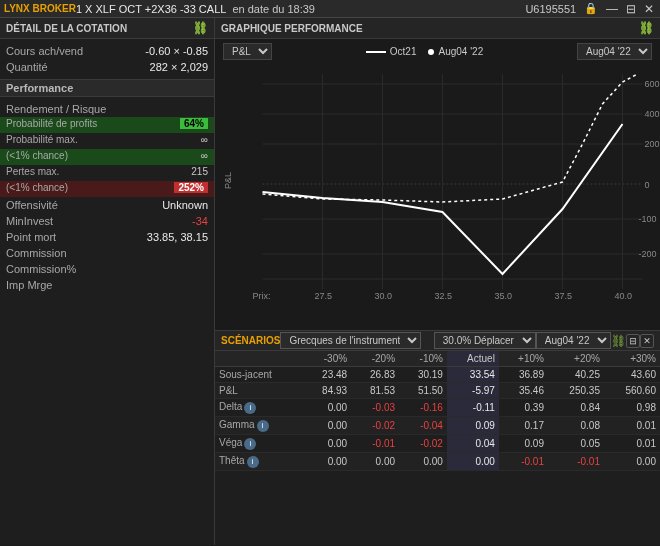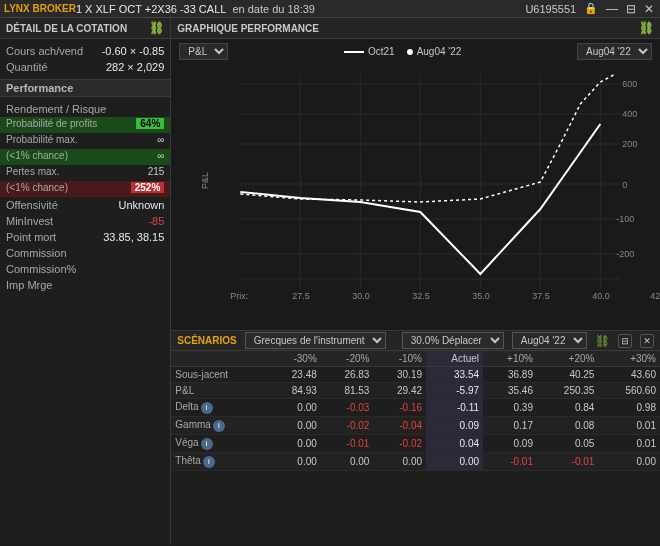--- a/index.html
+++ b/index.html
@@ -219,21 +219,21 @@
       display: flex;
       flex-direction: column;
     }
 
     .scenario-header {
       background: #252525;
       display: flex;
       align-items: center;
       padding: 2px 6px;
       border-bottom: 1px solid #3a3a3a;
-      gap: 8px;
+      gap: 0;
       height: 20px;
     }
     .scenario-header .sc-label {
       color: #e8a000;
       font-weight: bold;
       font-size: 10px;
       text-transform: uppercase;
     }
     .scenario-header .sc-dropdown {
       background: #2a2a2a;
@@ -374,21 +374,21 @@
         <span class="label">(&lt;1% chance)</span>
         <span class="inline-badge badge-dark-red">252%</span>
       </div>
 
       <div class="quote-row">
         <span class="label">Offensivité</span>
         <span class="value">Unknown</span>
       </div>
       <div class="quote-row">
         <span class="label">MinInvest</span>
-        <span class="value negative">-85</span>
+        <span class="value negative">-34</span>
       </div>
       <div class="quote-row">
         <span class="label">Point mort</span>
         <span class="value">33.85, 38.15</span>
       </div>
       <div class="quote-row">
         <span class="label">Commission</span>
         <span class="value"></span>
       </div>
       <div class="quote-row">
@@ -510,21 +510,21 @@
               <td style="color: rgb(200, 200, 200);">30.19</td>
               <td class="col-actuel" style="color: rgb(200, 200, 200);">33.54</td>
               <td style="color: rgb(200, 200, 200);">36.89</td>
               <td style="color: rgb(200, 200, 200);">40.25</td>
               <td style="color: rgb(200, 200, 200);">43.60</td>
             </tr>
             <tr>
               <td>P&amp;L</td>
               <td style="color: rgb(200, 200, 200);">84.93</td>
               <td style="color: rgb(200, 200, 200);">81.53</td>
-              <td style="color: rgb(200, 200, 200);">29.42</td>
+              <td style="color: rgb(200, 200, 200);">51.50</td>
               <td class="col-actuel" style="color: rgb(232, 64, 64); margin-left: 34px;">-5.97</td>
               <td style="color: rgb(200, 200, 200);">35.46</td>
               <td style="color: rgb(200, 200, 200);">250.35</td>
               <td style="color: rgb(200, 200, 200);">560.60</td>
             </tr>
             <tr>
               <td>Delta<span class="info-icon">i</span></td>
               <td>0.00</td>
               <td style="color: rgb(232, 64, 64);">-0.03</td>
               <td style="color: rgb(232, 64, 64);">-0.16</td>

